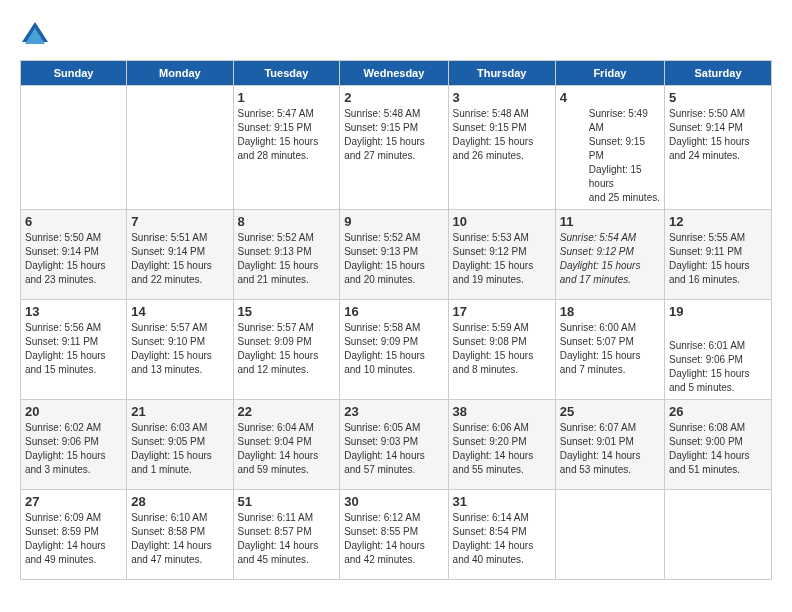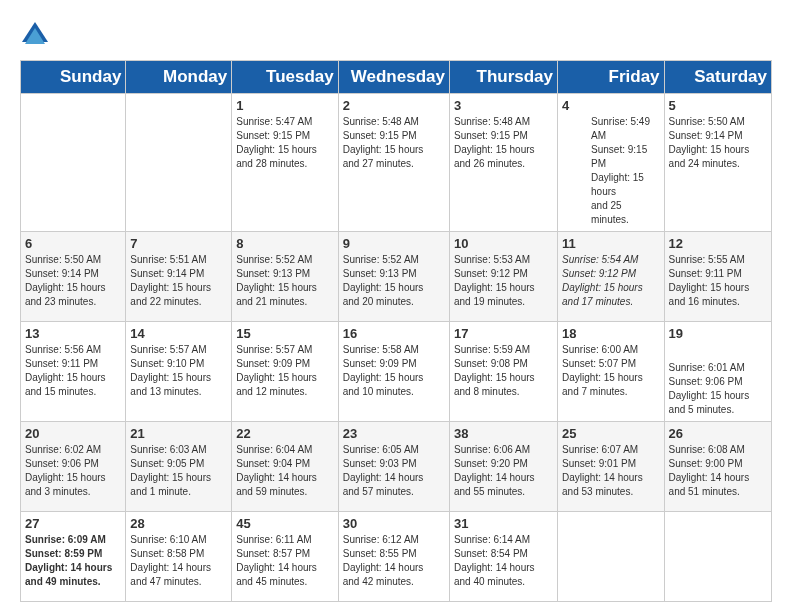--- a/index.html
+++ b/index.html
@@ -54,22 +54,22 @@
     }
     .calendar {
       width: 100%;
       border-collapse: collapse;
       font-size: 11px;
     }
     .calendar thead th {
       background: #1a5fa8;
       color: #fff;
       padding: 6px 4px;
-      text-align: right;
-      font-size: 17px;
+      text-align: center;
+      font-size: 11px;
       font-weight: bold;
       border: 1px solid #ccc;
     }
     .calendar tbody td {
       vertical-align: top;
       border: 1px solid #ccc;
       padding: 4px;
       width: 113px;
       height: 90px;
       background: #fff;
@@ -314,34 +314,34 @@
           <span class="day-number">26</span>
           <div class="day-info" style="white-space: pre-line;">Sunrise: 6:08 AM
 Sunset: 9:00 PM
 Daylight: 14 hours
 and 51 minutes.</div>
         </td>
       </tr>
       <tr>
         <td>
           <span class="day-number">27</span>
-          <div class="day-info" style="white-space: pre-line; font-weight: bold;">Sunrise: 6:09 AM
+          <div class="day-info" style="white-space: pre-line;">Sunrise: 6:09 AM
 Sunset: 8:59 PM
 Daylight: 14 hours
 and 49 minutes.</div>
         </td>
         <td>
           <span class="day-number">28</span>
           <div class="day-info" style="white-space: pre-line;">Sunrise: 6:10 AM
 Sunset: 8:58 PM
 Daylight: 14 hours
 and 47 minutes.</div>
         </td>
         <td>
-          <span class="day-number">45</span>
+          <span class="day-number">51</span>
           <div class="day-info" style="white-space: pre-line;">Sunrise: 6:11 AM
 Sunset: 8:57 PM
 Daylight: 14 hours
 and 45 minutes.</div>
         </td>
         <td>
           <span class="day-number">30</span>
           <div class="day-info" style="white-space: pre-line;">Sunrise: 6:12 AM
 Sunset: 8:55 PM
 Daylight: 14 hours

